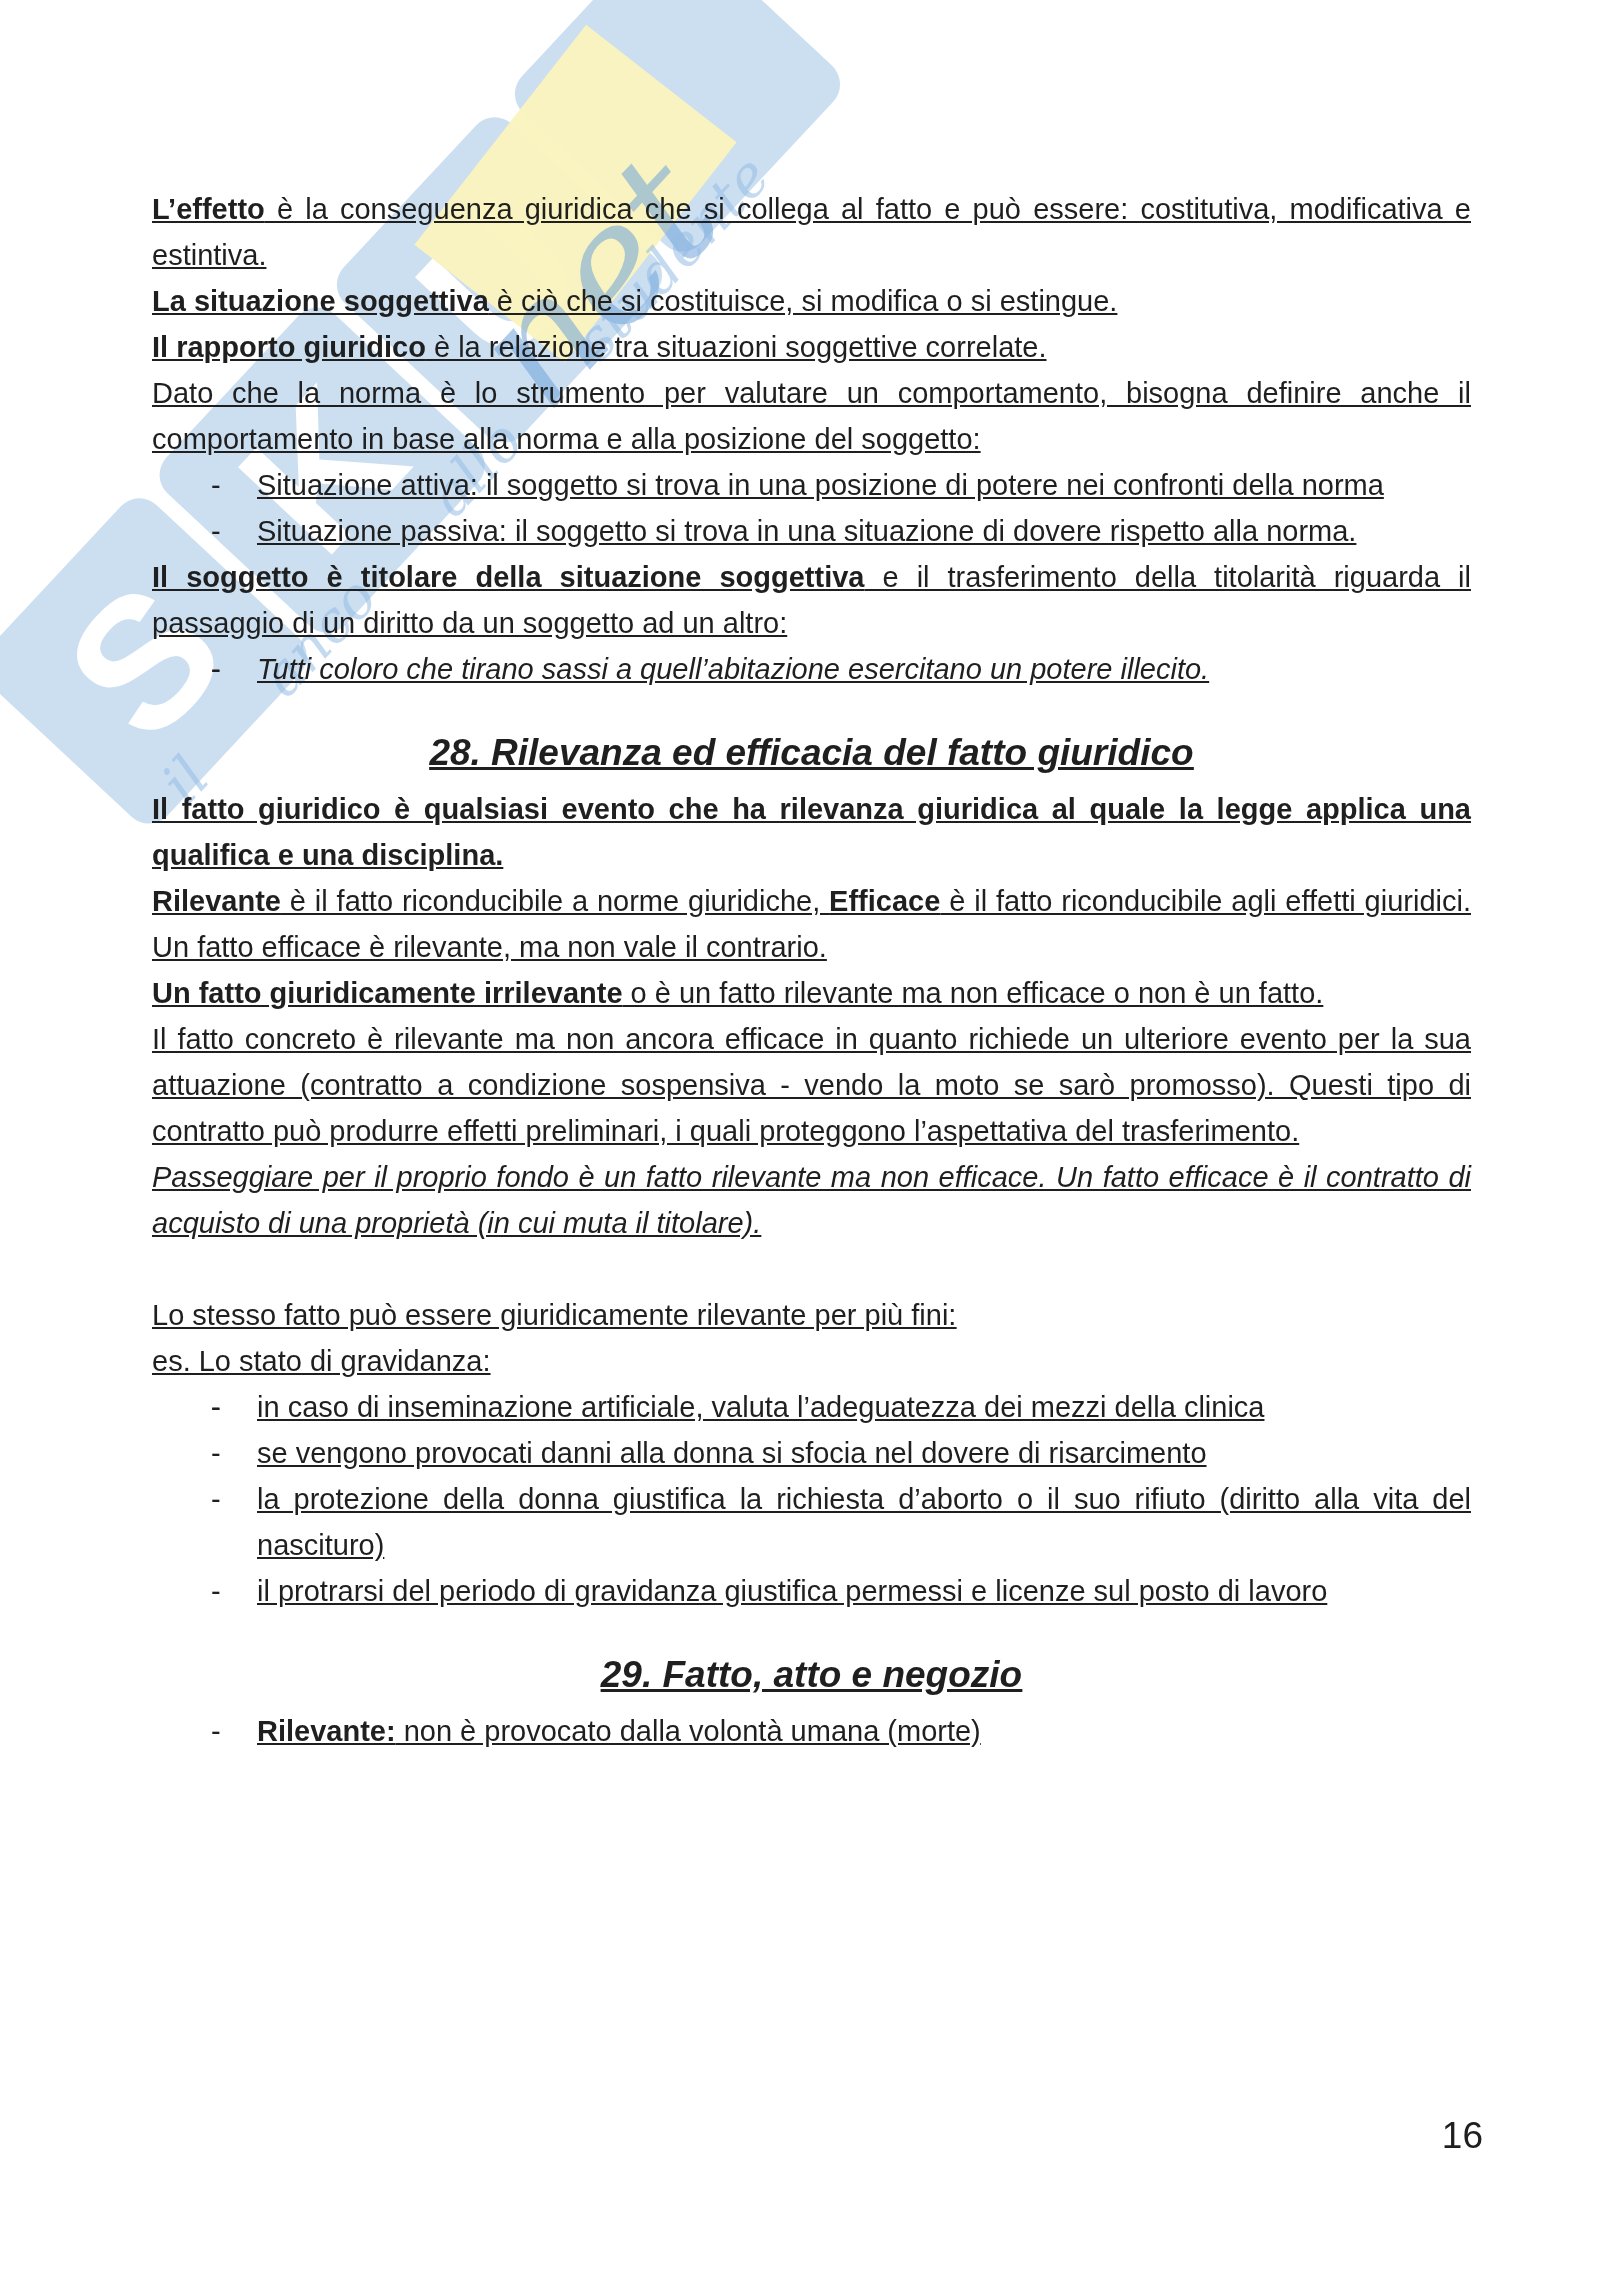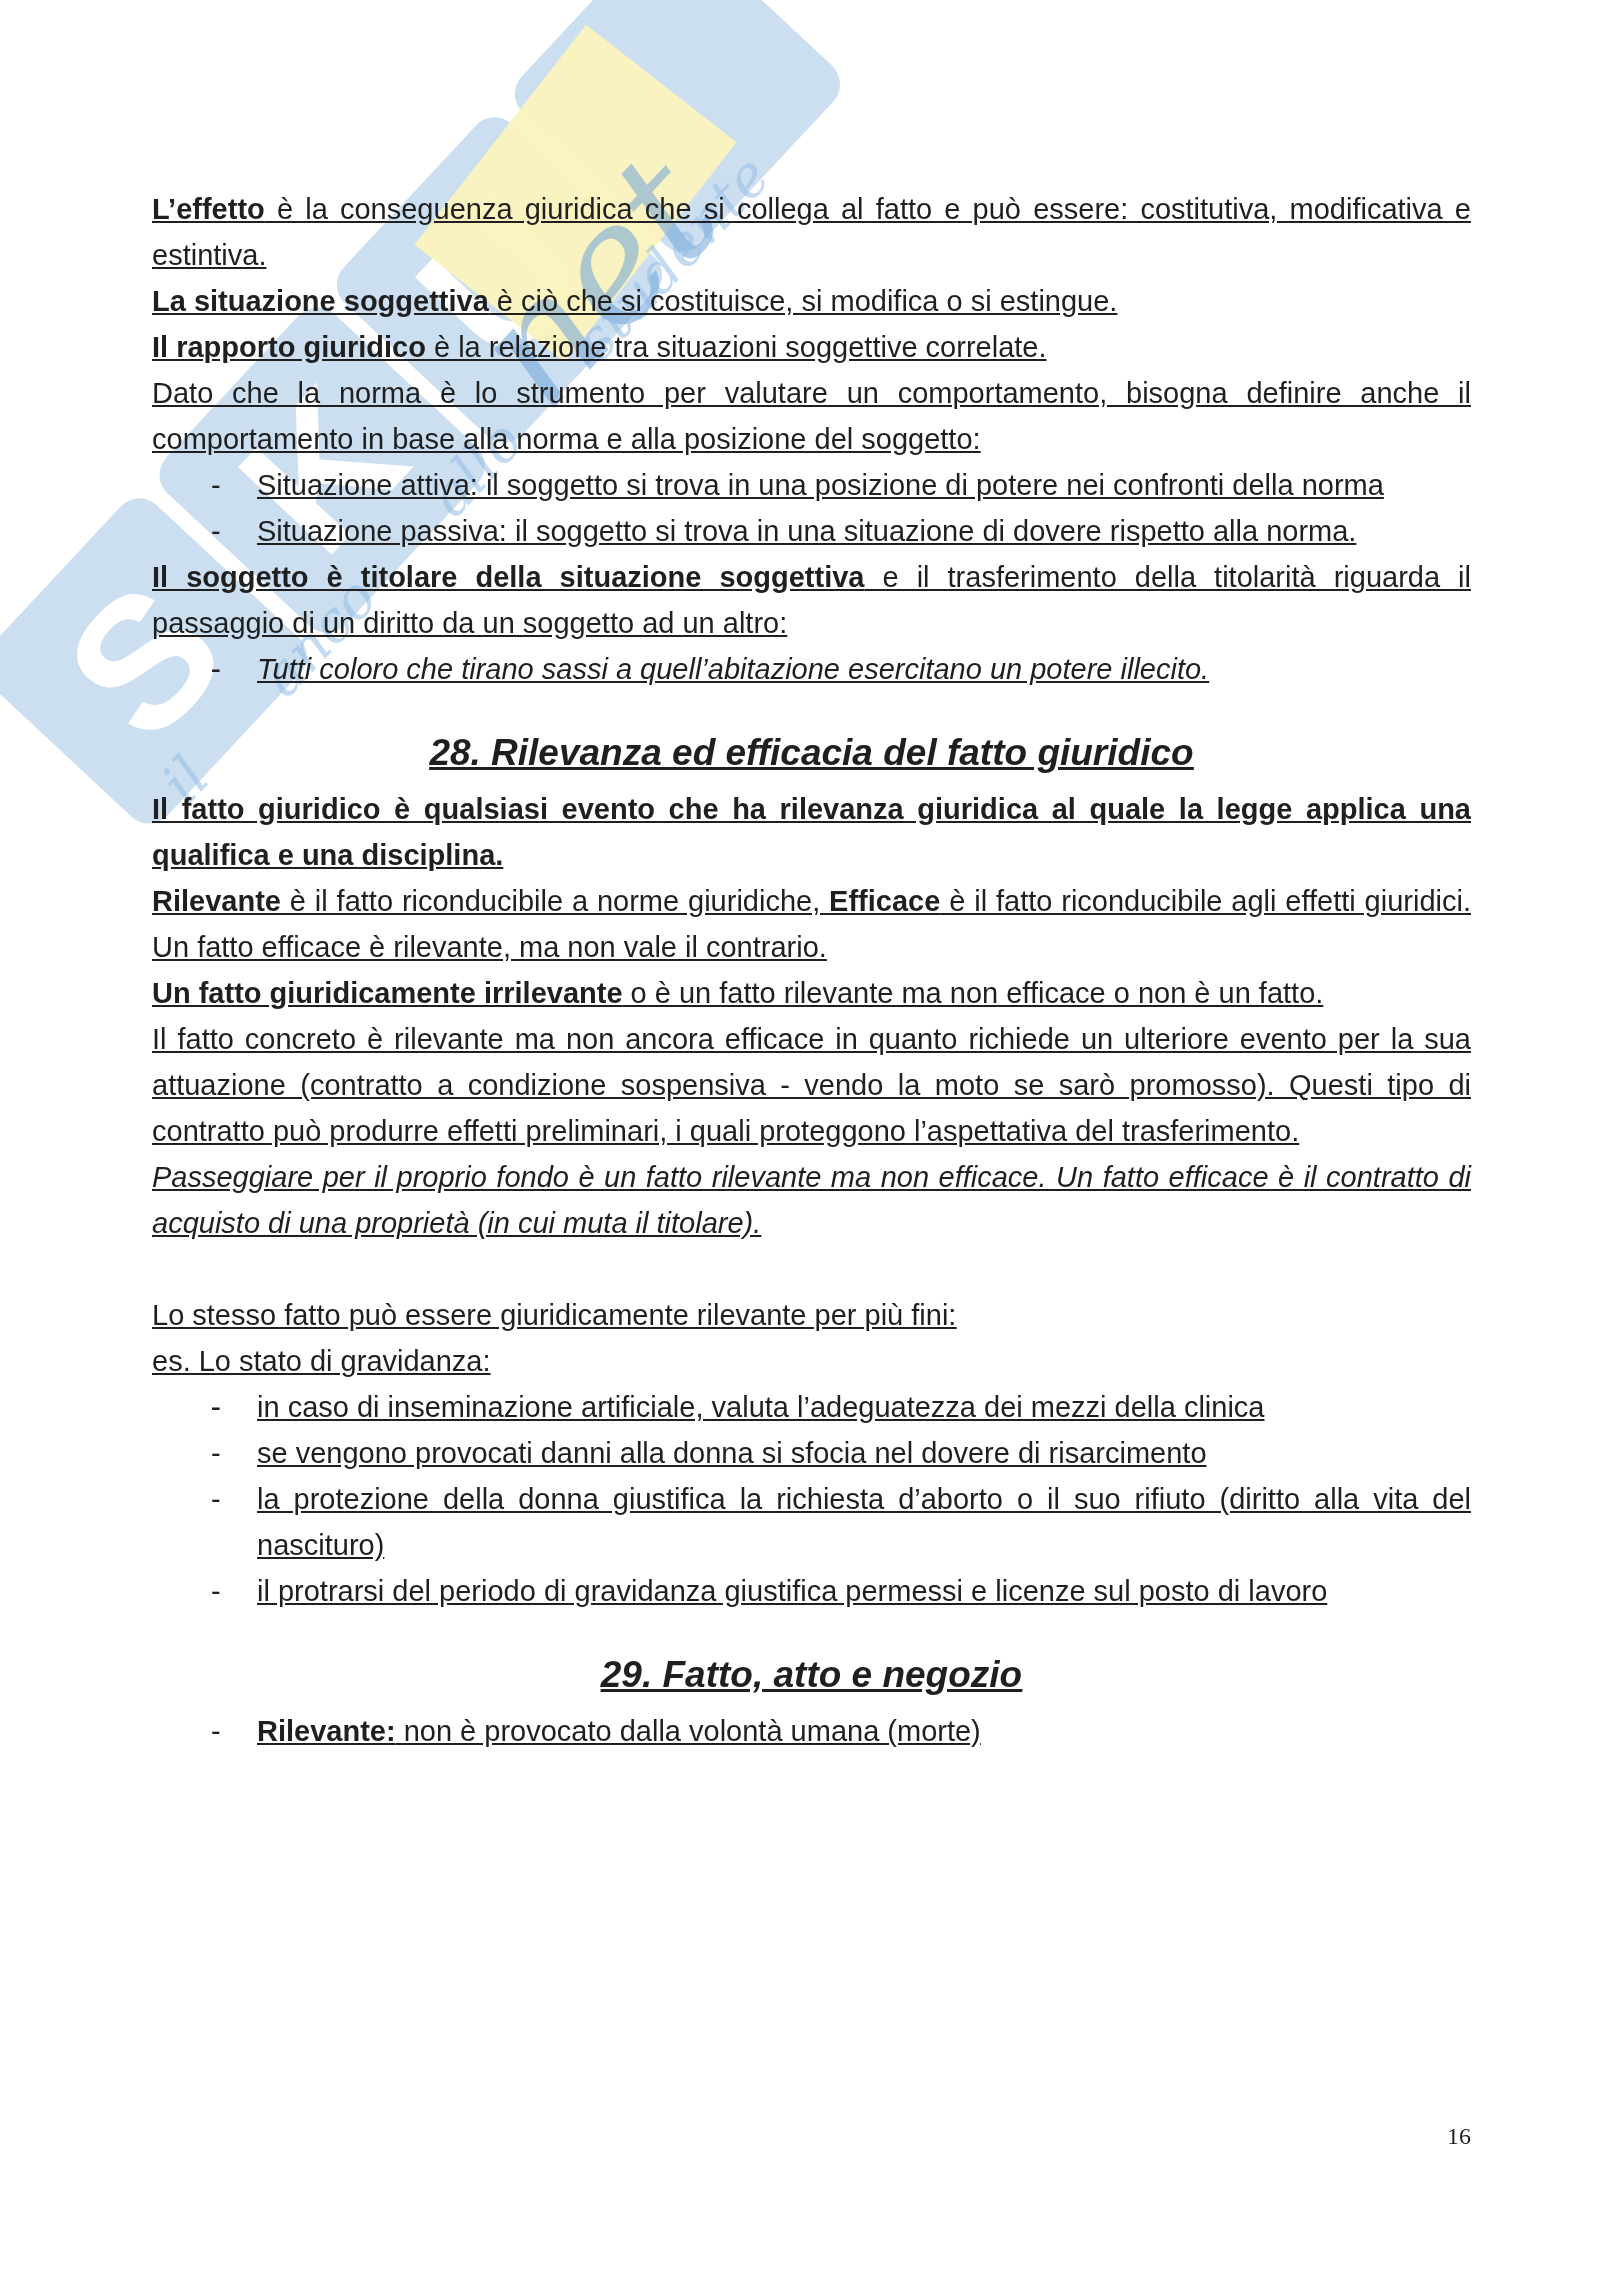--- a/index.html
+++ b/index.html
@@ -113,24 +113,23 @@
     top: 0;
   }
   .seg-b { font-weight: bold; }
   .seg-i { font-style: italic; }
   .seg-u { text-decoration: underline; }
 
   .page-number {
     position: absolute;
     z-index: 2;
     top: 2113px;
-    right: 149px;
-    font-size: 24px;
+    right: 137px;
+    font-size: 37px;
     line-height: 46px;
-    font-family: Liberation Serif, serif;
   }
 </style>
 </head>
 <body>
 
 <div class="page">
 
   <div class="watermark">
     <div class="wm-band">
       <div class="wm-tile">S</div>

